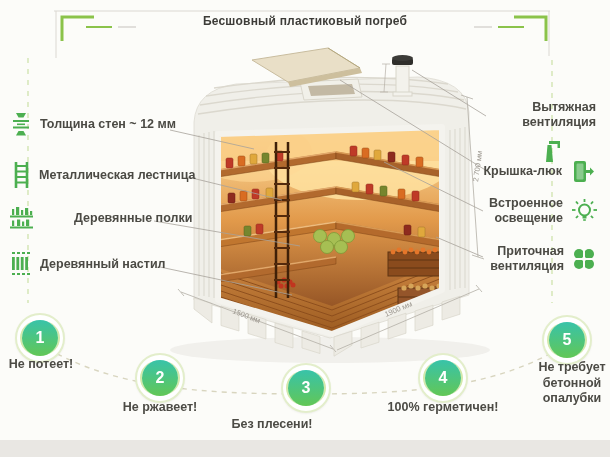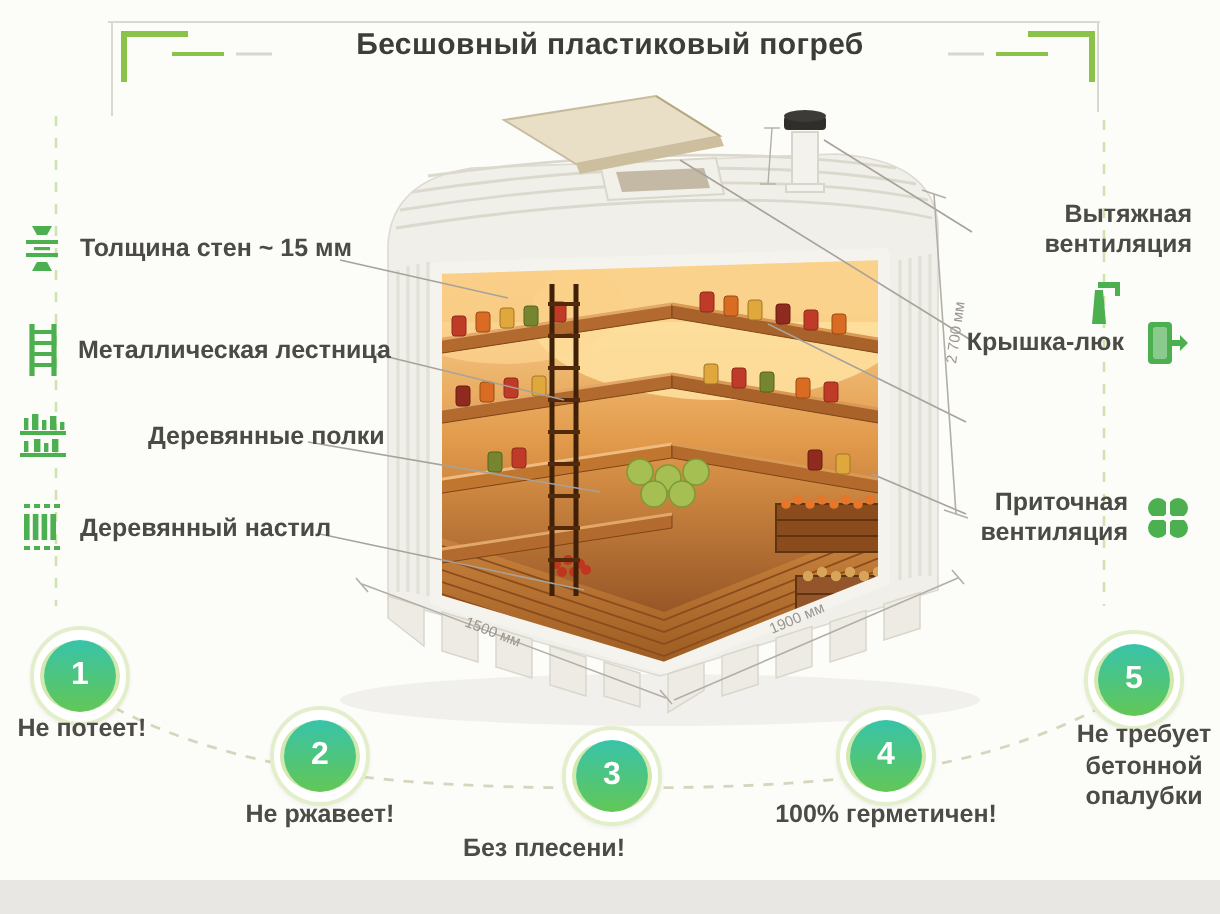--- a/index.html
+++ b/index.html
@@ -5,21 +5,21 @@
   html,body{margin:0;padding:0;}
   .page{
     position:relative; width:610px; height:457px; overflow:hidden;
     background:#fcfcf9;
     font-family:"Liberation Sans", sans-serif;
     -webkit-font-smoothing:antialiased;
   }
   .bottom-strip{position:absolute;left:0;top:440px;width:610px;height:17px;background:#e9e7e3;}
   .title{
     position:absolute;left:0;top:14px;width:610px;text-align:center;
-    font-size:15px;font-weight:bold;color:#3d3c38;letter-spacing:.2px;
+    font-size:12px;font-weight:bold;color:#3d3c38;letter-spacing:.2px;
   }
   .illustration{position:absolute;left:0;top:0;z-index:1;}
   .label-row{position:absolute;display:flex;align-items:center;gap:8px;z-index:2;}
   .label-row .txt{font-size:12.5px;font-weight:bold;color:#4b4a44;white-space:nowrap;}
   .label-row.right .txt{white-space:normal;width:92px;text-align:right;line-height:1.22;}
   .benefit{position:absolute;z-index:3;width:50px;height:50px;border-radius:50%;
     background:#ffffff;border:2px solid #e3eecb;box-sizing:border-box;
     box-shadow:0 1px 2px rgba(0,0,0,.05);}
   .benefit .num{
     width:36px;height:36px;margin:5px;border-radius:50%;
@@ -274,21 +274,21 @@
   <div class="title">Бесшовный пластиковый погреб</div>
 
   <div class="label-row" style="left:10px;top:112px;">
     <svg width="22" height="24" viewBox="0 0 22 24">
       <path d="M6,1 L16,1 L13.5,5.5 L8.5,5.5 Z" fill="#4caf50"></path>
       <rect x="3" y="8" width="16" height="2" fill="#4caf50"></rect>
       <rect x="7" y="11.5" width="8" height="1.6" fill="#4caf50"></rect>
       <rect x="3" y="14.5" width="16" height="2" fill="#4caf50"></rect>
       <path d="M8.5,19 L13.5,19 L16,23.5 L6,23.5 Z" fill="#4caf50"></path>
     </svg>
-    <span class="txt">Толщина стен ~ 15 мм</span>
+    <span class="txt">Толщина стен ~ 12 мм</span>
   </div>
 
   <div class="label-row" style="left:12px;top:162px;">
     <svg width="19" height="26" viewBox="0 0 19 26">
       <line x1="4" y1="0" x2="4" y2="26" stroke="#4caf50" stroke-width="2.6"></line>
       <line x1="15" y1="0" x2="15" y2="26" stroke="#4caf50" stroke-width="2.6"></line>
       <g stroke="#4caf50" stroke-width="2">
         <line x1="4" y1="4" x2="15" y2="4"></line>
           <line x1="4" y1="9.5" x2="15" y2="9.5"></line>
         <line x1="4" y1="15" x2="15" y2="15"></line>
@@ -349,20 +349,37 @@
   <div class="label-row right" style="right:16px;top:160px;">
     <span class="txt">Крышка-люк</span>
     <svg width="24" height="23" viewBox="0 0 24 23">
       <rect x="4" y="1" width="12" height="21" rx="2" fill="#4caf50"></rect>
       <rect x="6.5" y="3.5" width="7" height="16" rx="1.2" fill="#ffffff" opacity="0.35"></rect>
       <rect x="16" y="10" width="4" height="3" fill="#4caf50"></rect>
       <path d="M20,7.5 L24,11.5 L20,15.5 Z" fill="#4caf50"></path>
     </svg>
   </div>
 
+  <div class="label-row right" style="right:12px;top:196px;">
+    <span class="txt">Встроенное освещение</span>
+    <svg width="27" height="27" viewBox="0 0 27 27">
+      <circle cx="13.5" cy="12" r="5.5" fill="none" stroke="#4caf50" stroke-width="2"></circle>
+      <rect x="11.5" y="17.5" width="4" height="3" fill="#4caf50"></rect>
+      <rect x="12.2" y="21.2" width="2.6" height="1.6" fill="#4caf50"></rect>
+      <g stroke="#4caf50" stroke-width="1.8">
+        <line x1="13.5" y1="1" x2="13.5" y2="4"></line>
+          <line x1="22" y1="3.5" x2="20" y2="5.8"></line>
+        <line x1="26" y1="12" x2="22.5" y2="12"></line>
+          <line x1="22" y1="20" x2="20" y2="17.8"></line>
+        <line x1="5" y1="3.5" x2="7" y2="5.8"></line>
+          <line x1="1" y1="12" x2="4.5" y2="12"></line>
+        <line x1="5" y1="20" x2="7" y2="17.8"></line>
+      </g>
+    </svg>
+  </div>
 
   <div class="label-row right" style="right:14px;top:244px;justify-content:flex-end;">
     <span class="txt">Приточная вентиляция</span>
     <svg width="24" height="24" viewBox="0 0 24 24">
       <g fill="#4caf50">
         <circle cx="7" cy="7" r="5"></circle>
           <circle cx="17" cy="7" r="5"></circle>
         <circle cx="7" cy="17" r="5"></circle>
           <circle cx="17" cy="17" r="5"></circle>
       </g>

